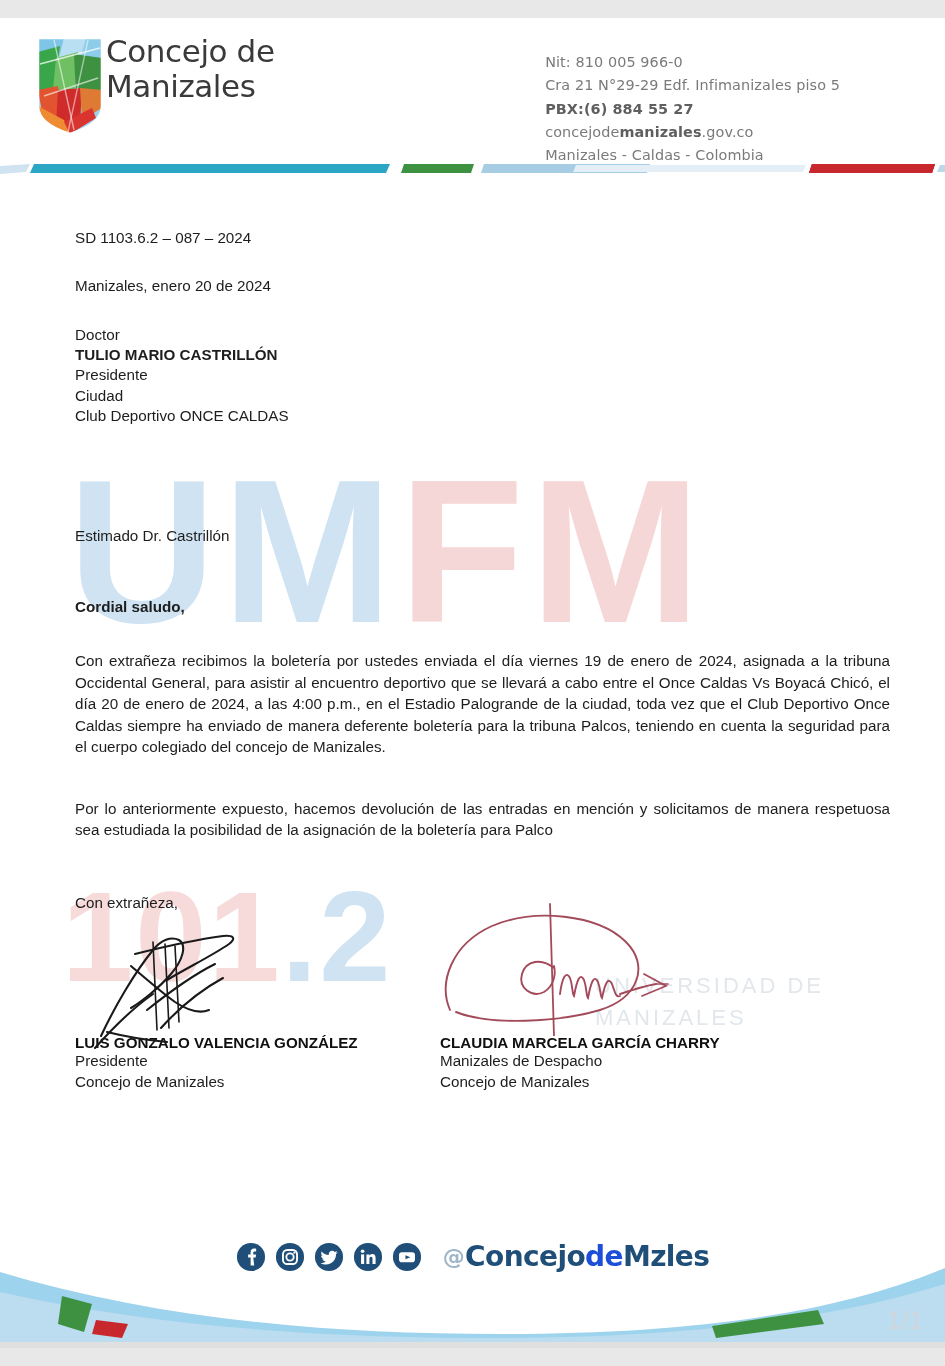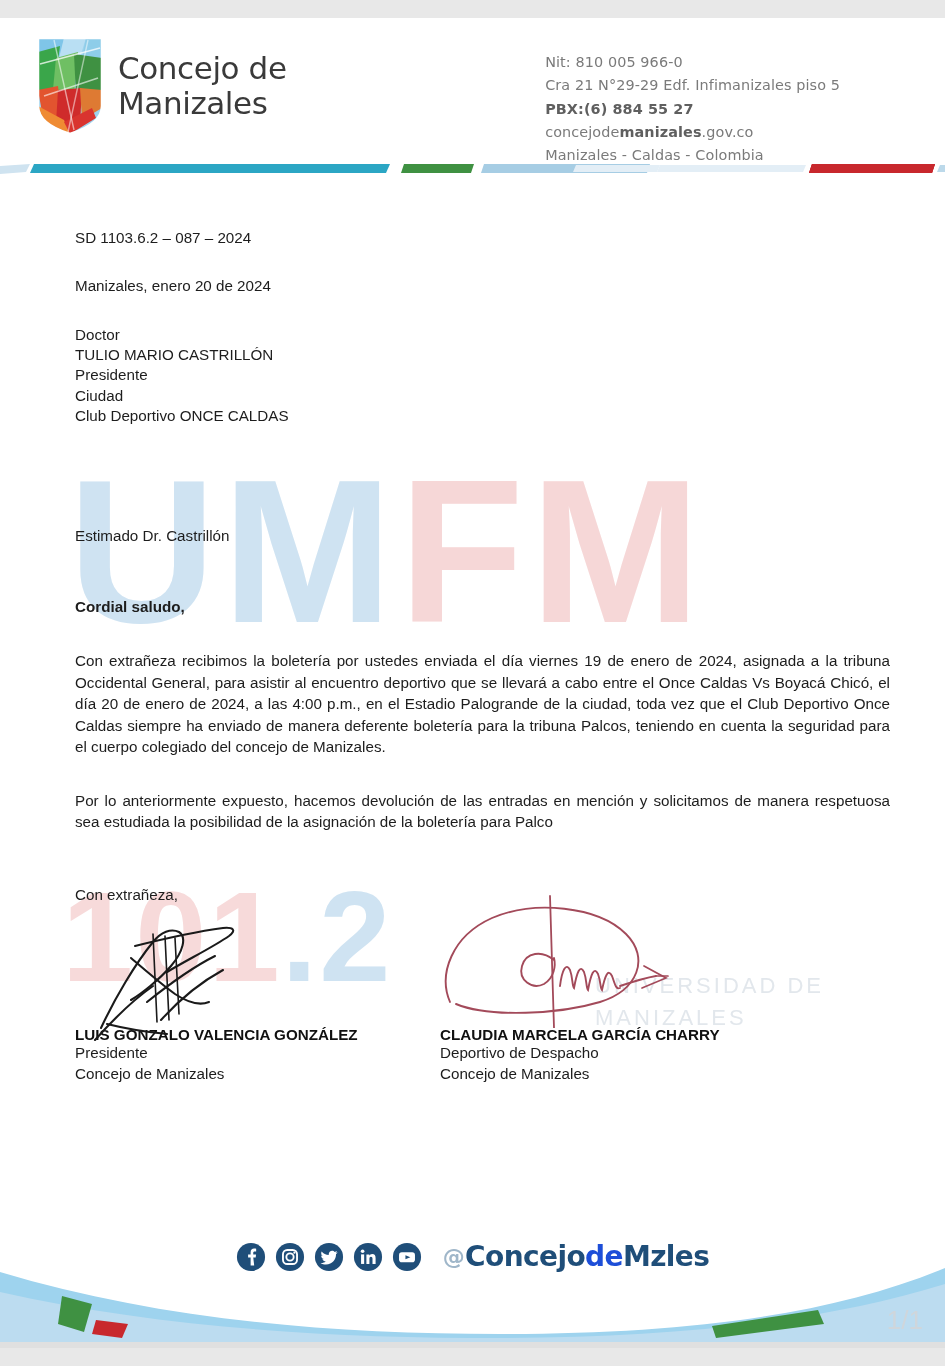--- a/index.html
+++ b/index.html
@@ -75,23 +75,23 @@
   .header {
     position: relative;
     z-index: 3;
     height: 140px;
     padding: 16px 0 0 0;
     display: flex;
     align-items: flex-start;
   }
   .logo-block {
     display: flex;
-    align-items: center;
+    align-items: flex-start;
     margin-left: 34px;
-    gap: 12px;
+    gap: 0;
   }
   .shield { width: 72px; height: 104px; display: block; }
   .logo-text {
     font-size: 31px;
     color: #3a3a3a;
     line-height: 1.13;
     font-family: "DejaVu Sans", sans-serif;
     font-weight: 400;
     letter-spacing: -0.4px;
   }
@@ -122,31 +122,31 @@
     position: relative;
     z-index: 2;
     padding: 52px 55px 0 75px;
     font-size: 15.2px;
     color: #1d1d1d;
     line-height: 1.38;
   }
   .ref    { margin-bottom: 27px; }
   .place  { margin-bottom: 28px; }
   .addr   { line-height: 1.33; }
-  .addr .nm { font-weight: normal; }
+  .addr .nm { font-weight: bold; }
 
   .greet      { margin-top: 100px; }
   .salutation { margin-top: 50px; font-weight: bold; }
 
   .para {
     margin-top: 32px;
     text-align: justify;
     line-height: 1.42;
   }
-  .para2 { margin-top: 32px; }
+  .para2 { margin-top: 40px; }
 
   .closing { margin-top: 52px; }
 
   
   .sigs {
     position: relative;
     z-index: 2;
     margin-top: 2px;
     padding-left: 75px;
     display: flex;
@@ -336,21 +336,21 @@
             <path d="M120 18 L124 150" stroke-width="1.8"></path>
             <path d="M124 82 C112 72, 96 74, 92 88 C88 102, 102 112, 114 106 C124 100, 126 88, 124 80"></path>
             <path d="M130 108 C132 92, 136 84, 140 92 C143 100, 142 108, 144 110 C147 94, 150 86, 154 94 C157 102, 156 110, 158 112 C161 96, 164 88, 168 96 C171 104, 170 110, 172 112 C175 98, 178 90, 182 98 C185 106, 186 112, 190 110"></path>
             <path d="M190 108 C202 104, 214 100, 226 98"></path>
             <path d="M214 88 L236 100 L212 110" stroke-width="1.7"></path>
             <path d="M226 98 L238 98" stroke-width="1.7"></path>
           </g>
         </svg>
       </div>
       <div class="sig-name">CLAUDIA MARCELA GARCÍA CHARRY</div>
-      <div class="sig-role">Deportivo de Despacho</div>
+      <div class="sig-role">Manizales de Despacho</div>
       <div class="sig-role">Concejo de Manizales</div>
     </div>
   </div>
 
   <div class="footer-social">
     <svg class="soc" viewBox="0 0 32 32">
       <circle cx="16" cy="16" r="15" fill="#1f4e79"></circle>
       <path d="M18.4 16.6h2.6l.4-3.2h-3v-1.9c0-.9.3-1.5 1.6-1.5h1.5V7.1c-.3 0-1.2-.1-2.2-.1-2.2 0-3.7 1.3-3.7 3.8v2.6h-2.7v3.2h2.7V25h3.8z" fill="#fff"></path>
     </svg>
     <svg class="soc" viewBox="0 0 32 32">

